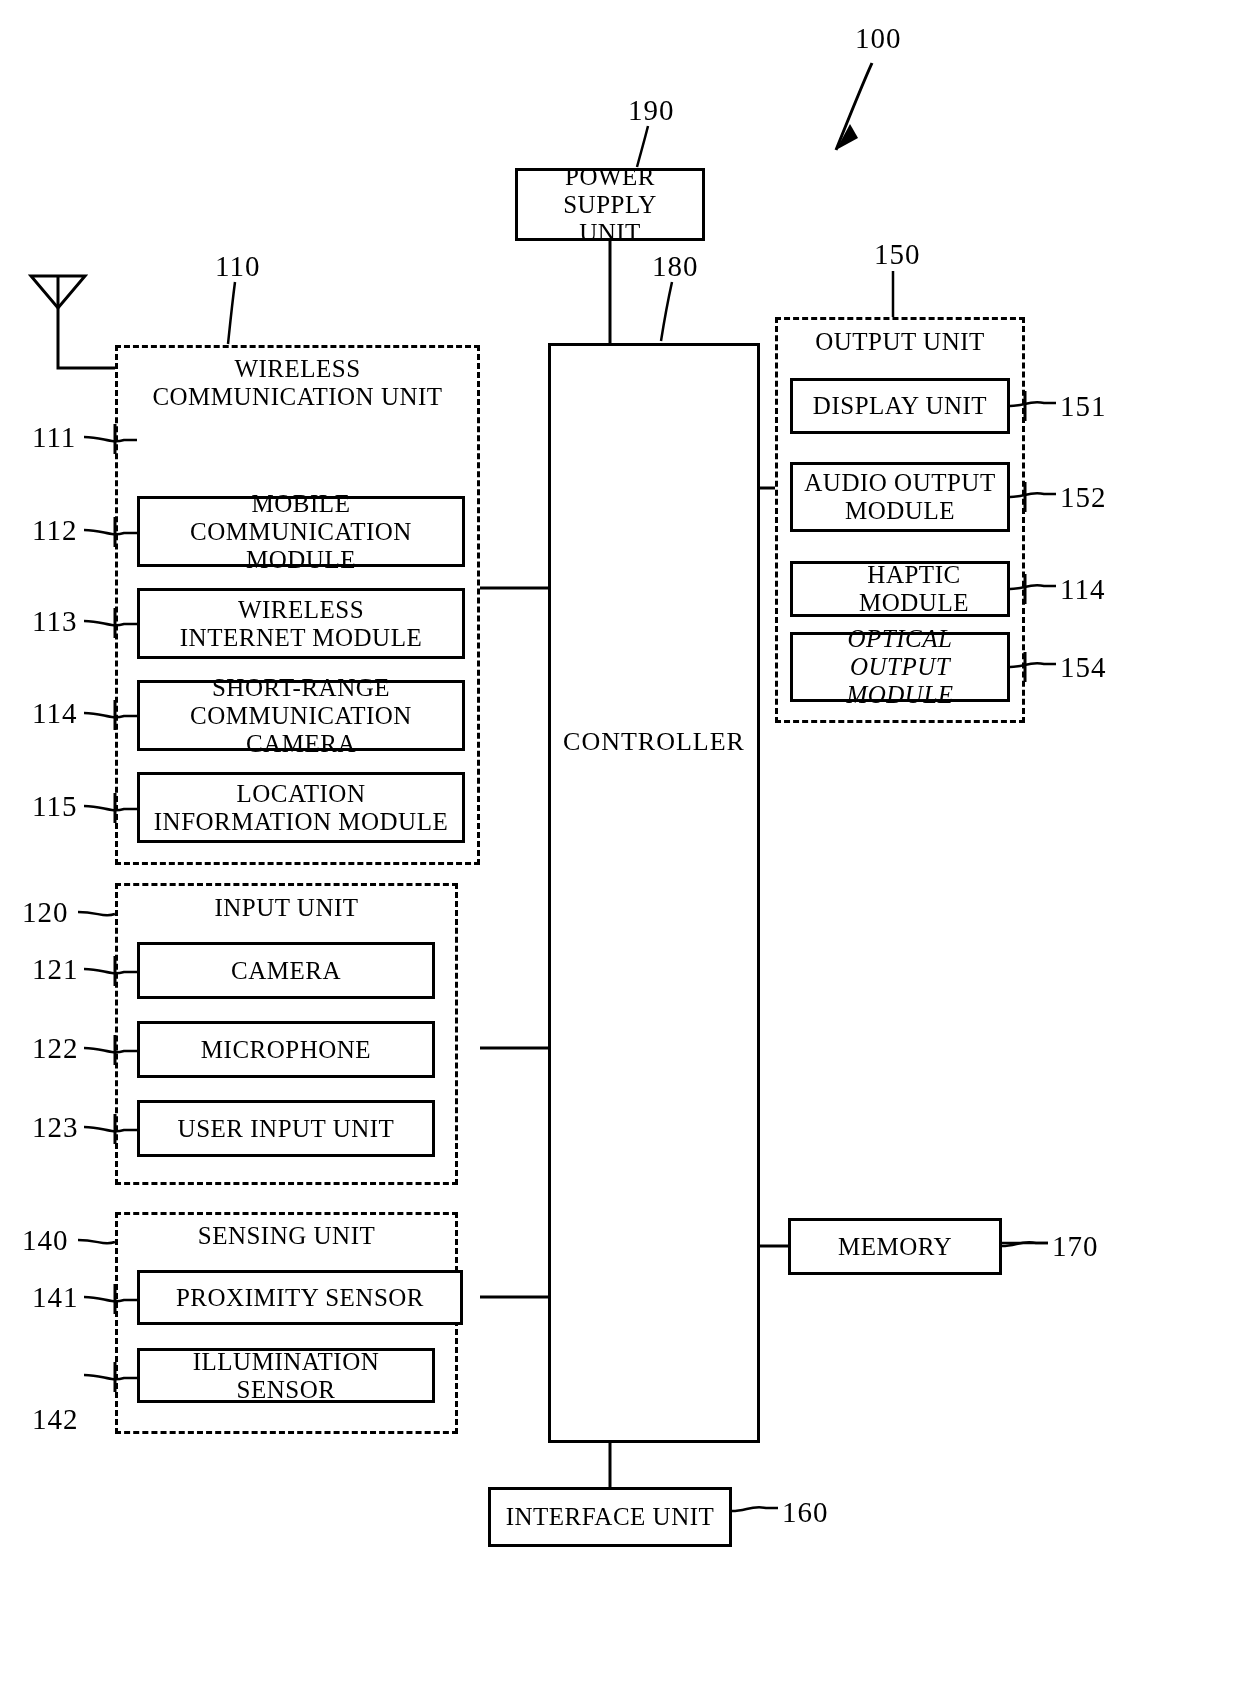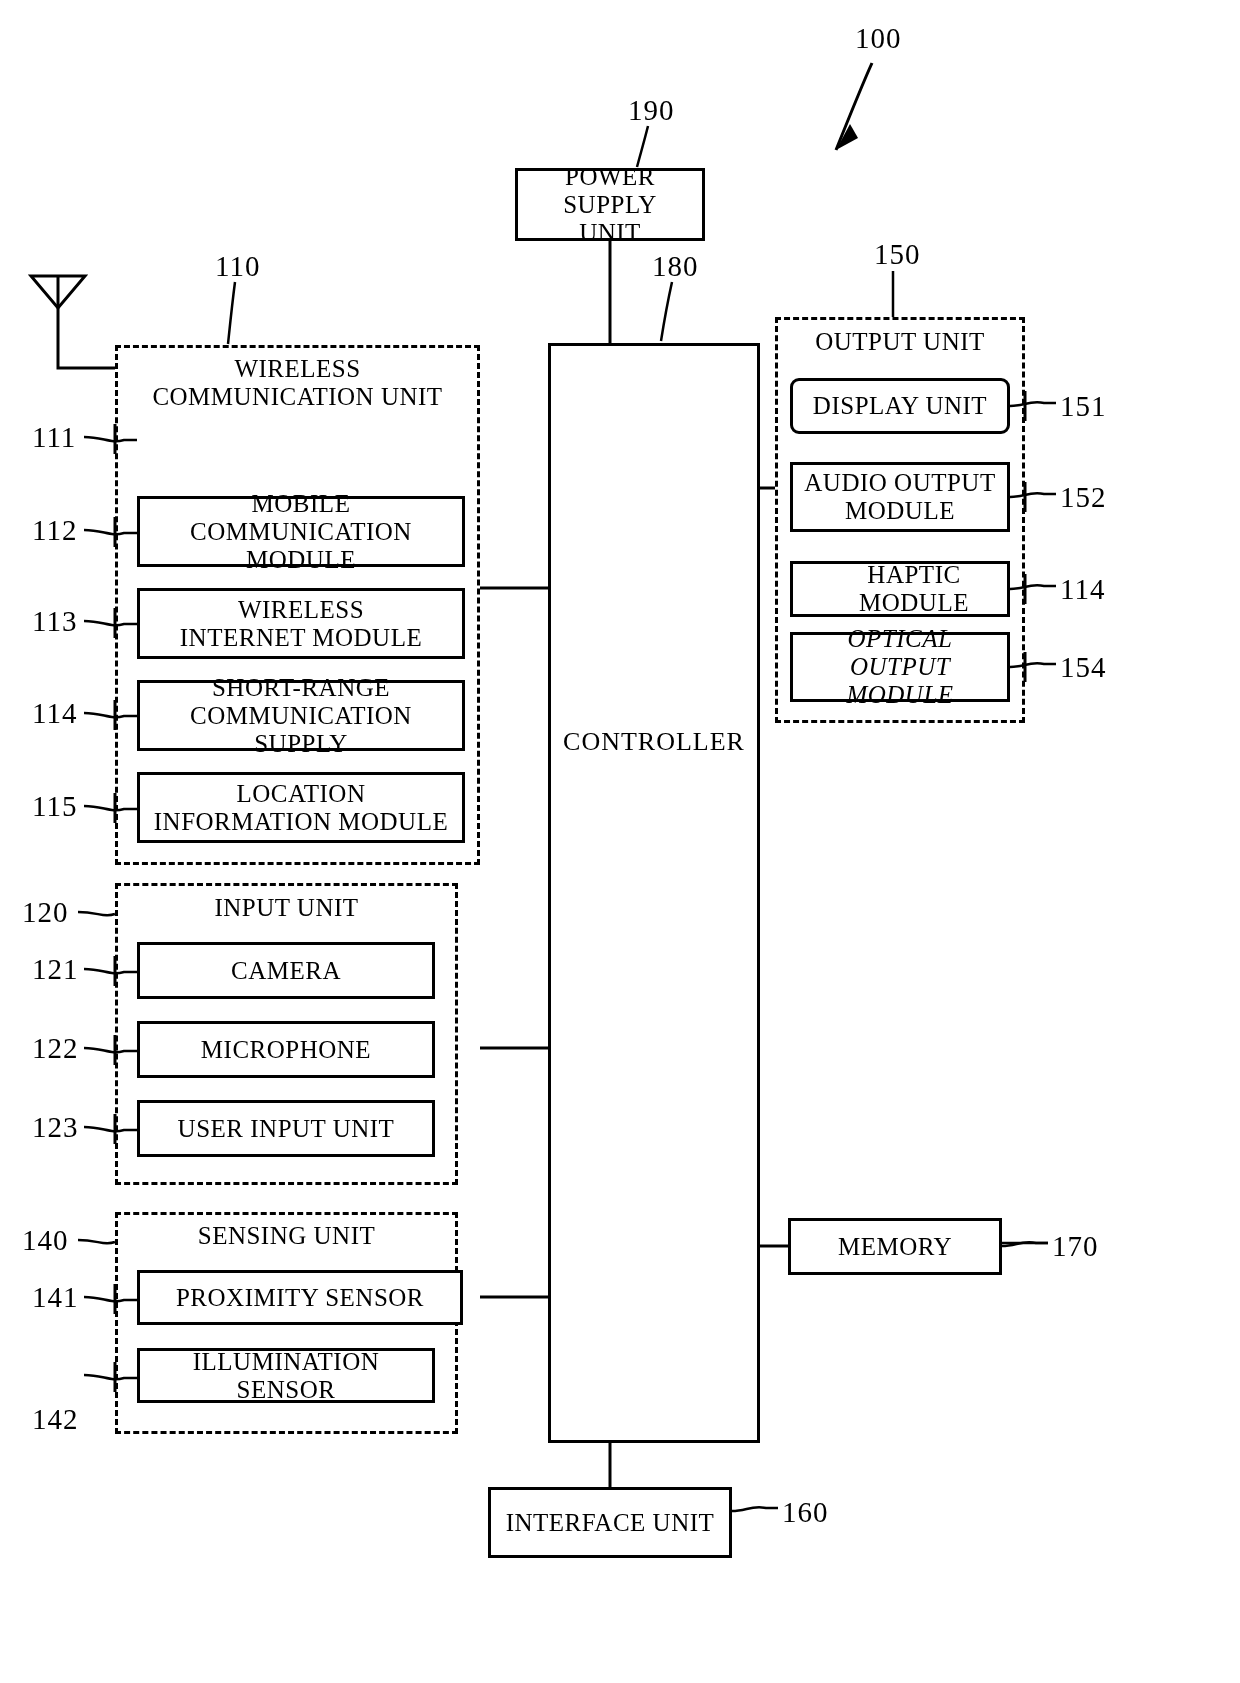--- a/index.html
+++ b/index.html
@@ -160,21 +160,21 @@
 
   <div class="dbox" style="left:115px; top:345px; width:365px; height:520px;"></div>
   <div class="grouplabel" style="left:115px; top:355px; width:365px;">WIRELESS
 COMMUNICATION UNIT</div>
 
   <div class="sbox" style="left:137px; top:496px; width:328px; height:71px; white-space:pre-line;">MOBILE
 COMMUNICATION MODULE</div>
   <div class="sbox" style="left:137px; top:588px; width:328px; height:71px; white-space:pre-line;">WIRELESS
 INTERNET MODULE</div>
   <div class="sbox" style="left:137px; top:680px; width:328px; height:71px; white-space:pre-line;">SHORT-RANGE
-COMMUNICATION SUPPLY</div>
+COMMUNICATION CAMERA</div>
   <div class="sbox" style="left:137px; top:772px; width:328px; height:71px; white-space:pre-line;">LOCATION
 INFORMATION MODULE</div>
 
   <div class="ref" style="left:32px; top:421px;">111</div>
   <div class="ref" style="left:32px; top:514px;">112</div>
   <div class="ref" style="left:32px; top:605px;">113</div>
   <div class="ref" style="left:32px; top:697px;">114</div>
   <div class="ref" style="left:32px; top:790px;">115</div>
 
   <div class="dbox" style="left:115px; top:883px; width:343px; height:302px;"></div>
@@ -195,31 +195,31 @@
   <div class="sbox" style="left:137px; top:1270px; width:326px; height:55px;">PROXIMITY SENSOR</div>
   <div class="sbox" style="left:137px; top:1348px; width:298px; height:55px;">ILLUMINATION SENSOR</div>
 
   <div class="ref" style="left:22px; top:1224px;">140</div>
   <div class="ref" style="left:32px; top:1281px;">141</div>
   <div class="ref" style="left:32px; top:1359px;margin-top:44px;">142</div>
 
   <div class="dbox" style="left:775px; top:317px; width:250px; height:406px;"></div>
   <div class="grouplabel" style="left:775px; top:328px; width:250px;">OUTPUT UNIT</div>
 
-  <div class="sbox" style="left:790px; top:378px; width:220px; height:56px;border-radius:9px;">DISPLAY UNIT</div>
+  <div class="sbox" style="left:790px; top:378px; width:220px; height:56px;">DISPLAY UNIT</div>
   <div class="sbox" style="left:790px; top:462px; width:220px; height:70px; white-space:pre-line;">AUDIO OUTPUT
 MODULE</div>
   <div class="sbox" style="left:790px; top:561px; width:220px; height:56px;padding-left:32px;">HAPTIC MODULE</div>
   <div class="sbox" style="left:790px; top:632px; width:220px; height:70px; white-space:pre-line;font-style:italic;">OPTICAL OUTPUT
 MODULE</div>
 
   <div class="ref" style="left:1060px; top:390px;">151</div>
   <div class="ref" style="left:1060px; top:481px;">152</div>
   <div class="ref" style="left:1060px; top:573px;">114</div>
   <div class="ref" style="left:1060px; top:651px;">154</div>
 
   <div class="sbox" style="left:788px; top:1218px; width:214px; height:57px;">MEMORY</div>
   <div class="ref" style="left:1052px; top:1230px;">170</div>
 
-  <div class="sbox" style="left:488px; top:1487px; width:244px; height:71px;">INTERFACE UNIT</div>
+  <div class="sbox" style="left:488px; top:1487px; width:244px; height:60px;">INTERFACE UNIT</div>
   <div class="ref" style="left:782px; top:1496px;">160</div>
 
 </div>
 
 </body></html>

